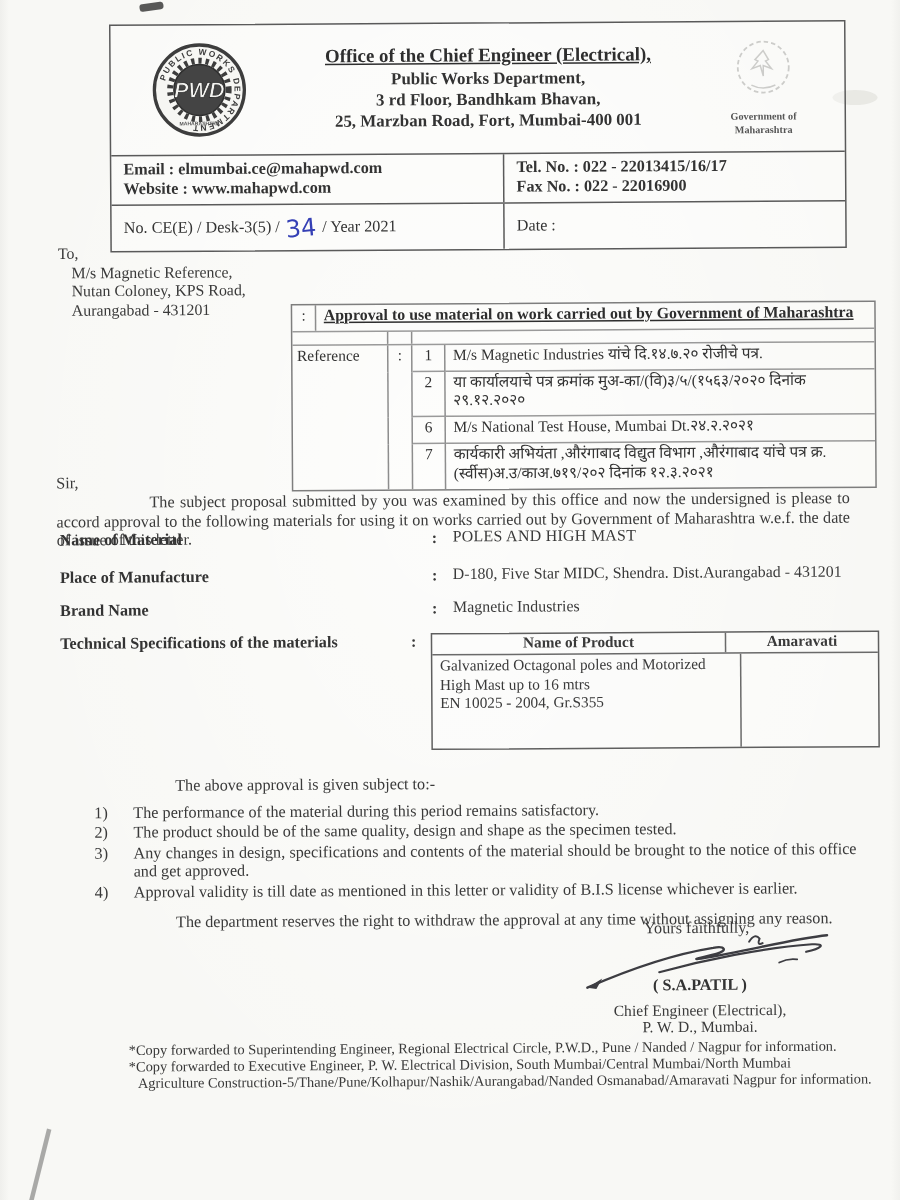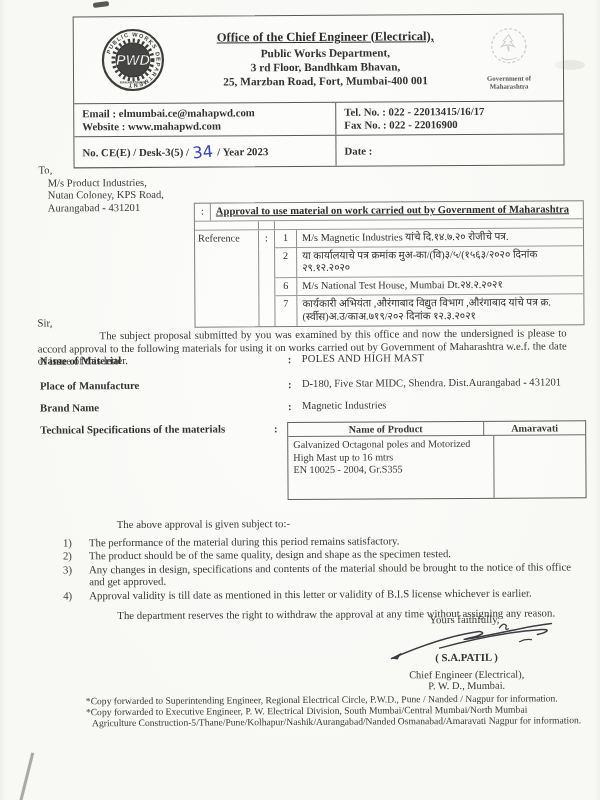--- a/index.html
+++ b/index.html
@@ -25,25 +25,25 @@
   .title-main{font-weight:bold;text-decoration:underline;font-size:12.6px;color:#2e2e2e;}
   .title-sub{font-weight:bold;font-size:11.3px;color:#333;}
   .emblem-wrap{width:100px;text-align:center;padding-right:4px;}
   .emblem-cap{font-weight:bold;font-size:6.8px;line-height:1.25;color:#555;}
   .hdr-row2{display:flex;border-bottom:1px solid #5a5a5a;}
   .hdr-row3{display:flex;}
   .cell-l{flex:1;padding:3px 6px 3px 8px;}
   .cell-r{width:213px;border-left:1px solid #5a5a5a;padding:3px 6px 3px 8px;}
   .contact-line{font-weight:bold;font-size:10.8px;line-height:13px;color:#333;}
   .refrow{display:flex;align-items:center;height:24px;}
-  .ref-print{font-weight:bold;font-size:10.8px;color:#333;}
+  .ref-print{font-weight:normal;font-size:10.8px;color:#333;}
   .hand34{font-family:"DejaVu Sans",sans-serif;font-size:16px;color:#3540b5;
     transform:rotate(-5deg);display:inline-block;margin:0 4px;font-weight:500;}
   .daterow{display:flex;align-items:center;height:24px;}
-  .date-label{font-weight:bold;font-size:10.8px;color:#333;}
+  .date-label{font-weight:normal;font-size:10.8px;color:#333;}
   .date-stamp{font-family:"Liberation Sans","DejaVu Sans",sans-serif;font-weight:bold;
     font-size:15px;letter-spacing:2.5px;color:#474db9;margin-left:26px;opacity:.92;}
 
   
   .to-block{position:absolute;left:40px;top:163px;font-size:10.6px;line-height:12.6px;color:#3a3a3a;}
   .to-block .ind{padding-left:9px;}
 
   
   .subj-table{position:absolute;left:195px;top:202px;width:388px;border:1px solid #7e7e7e;
     font-size:10.3px;color:#333;background:rgba(255,255,255,.25);}
@@ -158,31 +158,31 @@
         <div class="cell-r">
           <div class="contact-line">Tel. No. : 022 - 22013415/16/17</div>
           <div class="contact-line">Fax No. : 022 - 22016900</div>
         </div>
       </div>
 
       <div class="hdr-row3">
         <div class="cell-l refrow">
           <span class="ref-print">No. CE(E) / Desk-3(5) /</span>
           <span class="hand34">34</span>
-          <span class="ref-print">/ Year 2023</span>
+          <span class="ref-print">/ Year 2021</span>
         </div>
         <div class="cell-r daterow">
           <span class="date-label">Date :</span>
         </div>
       </div>
     </div>
 
     <div class="to-block">
       <div>To,</div>
-      <div class="ind">M/s Product Industries,</div>
+      <div class="ind">M/s Magnetic Reference,</div>
       <div class="ind">Nutan  Coloney, KPS Road,</div>
       <div class="ind">Aurangabad - 431201</div>
     </div>
 
     <div class="subj-table">
       <div class="st-row full-b">
         <div class="st-col">:</div>
         <div class="st-txt subj-text">Approval to use material on work carried out by Government of Maharashtra</div>
       </div>
       <div class="st-row full-b spacer-row">

